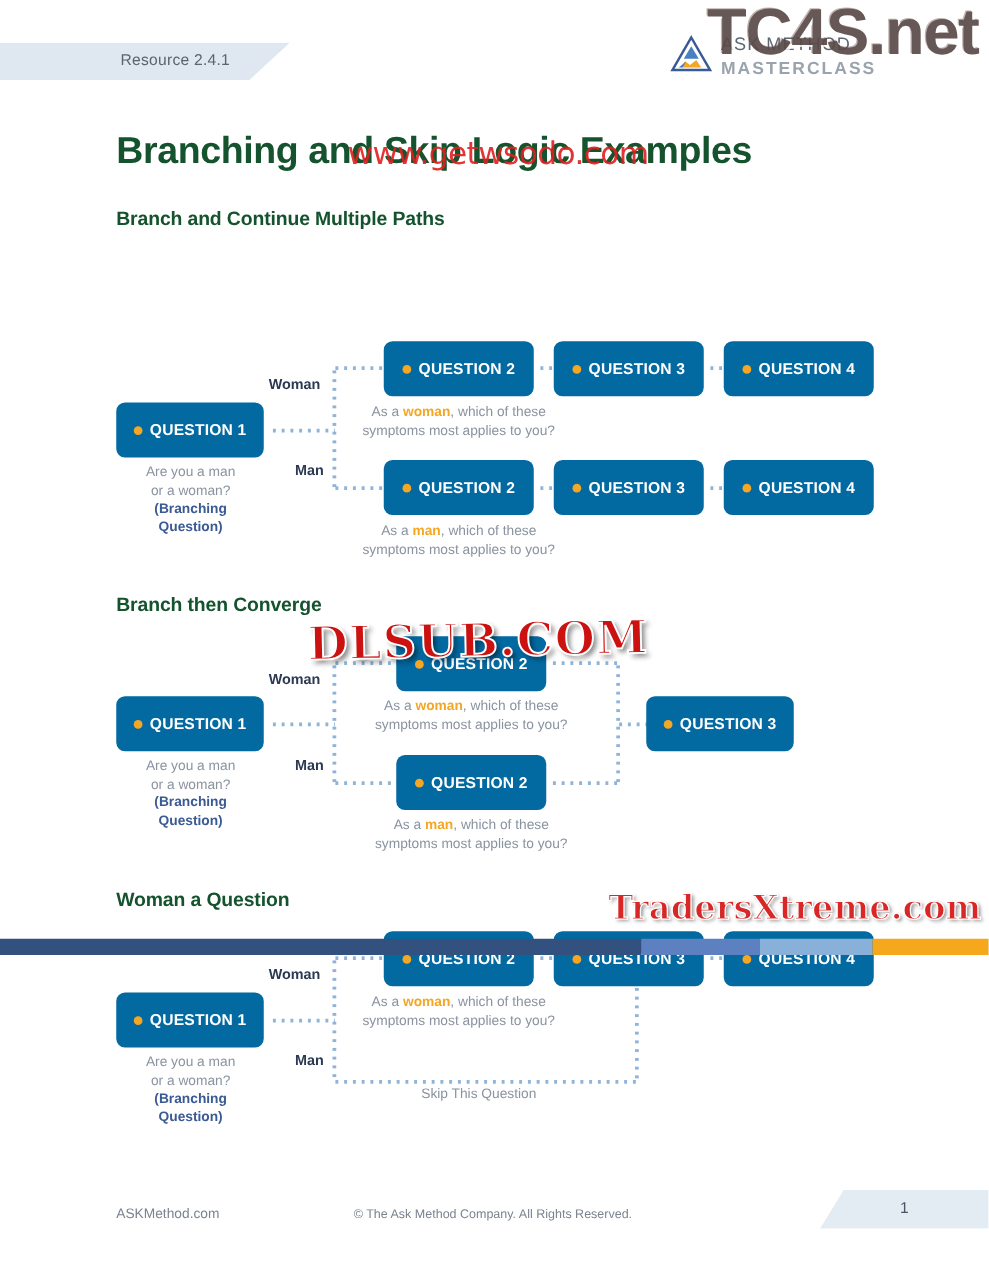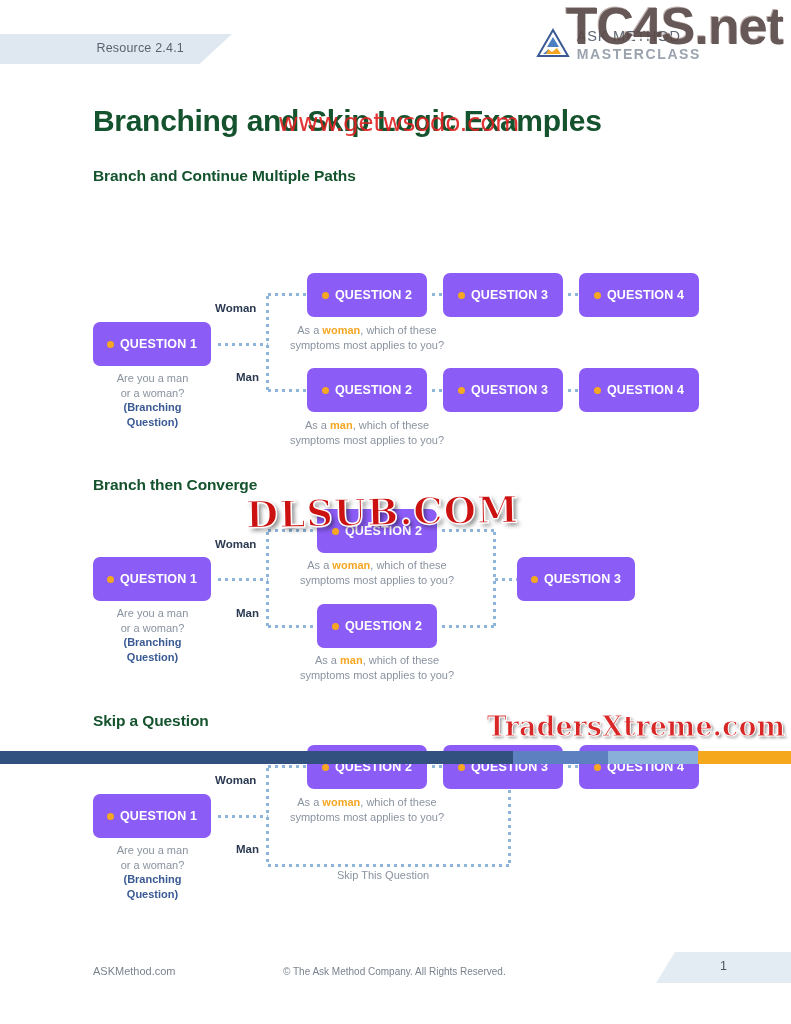--- a/index.html
+++ b/index.html
@@ -92,21 +92,21 @@
   }
   h2.section-title {
     margin:30px 0 0 0; font-size:15.5px; font-weight:bold;
     color:#14532d; letter-spacing:-.1px;
   }
 
   
   .diagram { position:relative; }
   .qbox {
     position:absolute;
-    background:#8b5cf6;
+    background:#0369a1;
     border-radius:7px;
     color:#ffffff;
     font-size:12.5px; font-weight:bold;
     letter-spacing:.15px;
     display:flex; align-items:center; justify-content:center;
     white-space:nowrap;
   }
   .qbox .dot {
     width:7px; height:7px; border-radius:50%;
     background:#f5a623; display:inline-block;
@@ -295,21 +295,21 @@
     <div class="dline-h" style="left:493px; top:578px; width:25px;"></div>
 
     <div class="qbox" style="left:517px; top:557px; width:118px; height:44px;">
       <span class="dot"></span>
         <span>QUESTION 3</span>
     </div>
   </div>
 
   <div class="wm wm-dlsub">DLSUB.COM</div>
 
-  <h2 class="section-title" style="position:absolute; left:93px; top:712px; margin:0;">Skip a Question</h2>
+  <h2 class="section-title" style="position:absolute; left:93px; top:712px; margin:0;">Woman a Question</h2>
 
   <div class="diagram" style="position:absolute; left:0; top:0; width:791px; height:1024px; pointer-events:none;">
 
     <div class="qbox" style="left:93px; top:794px; width:118px; height:44px;">
       <span class="dot"></span>
         <span>QUESTION 1</span>
     </div>
     <div class="caption" style="left:85px; top:843px; width:135px;">
       <span>Are you a man</span><br>
       <span>or a woman?</span><br>

